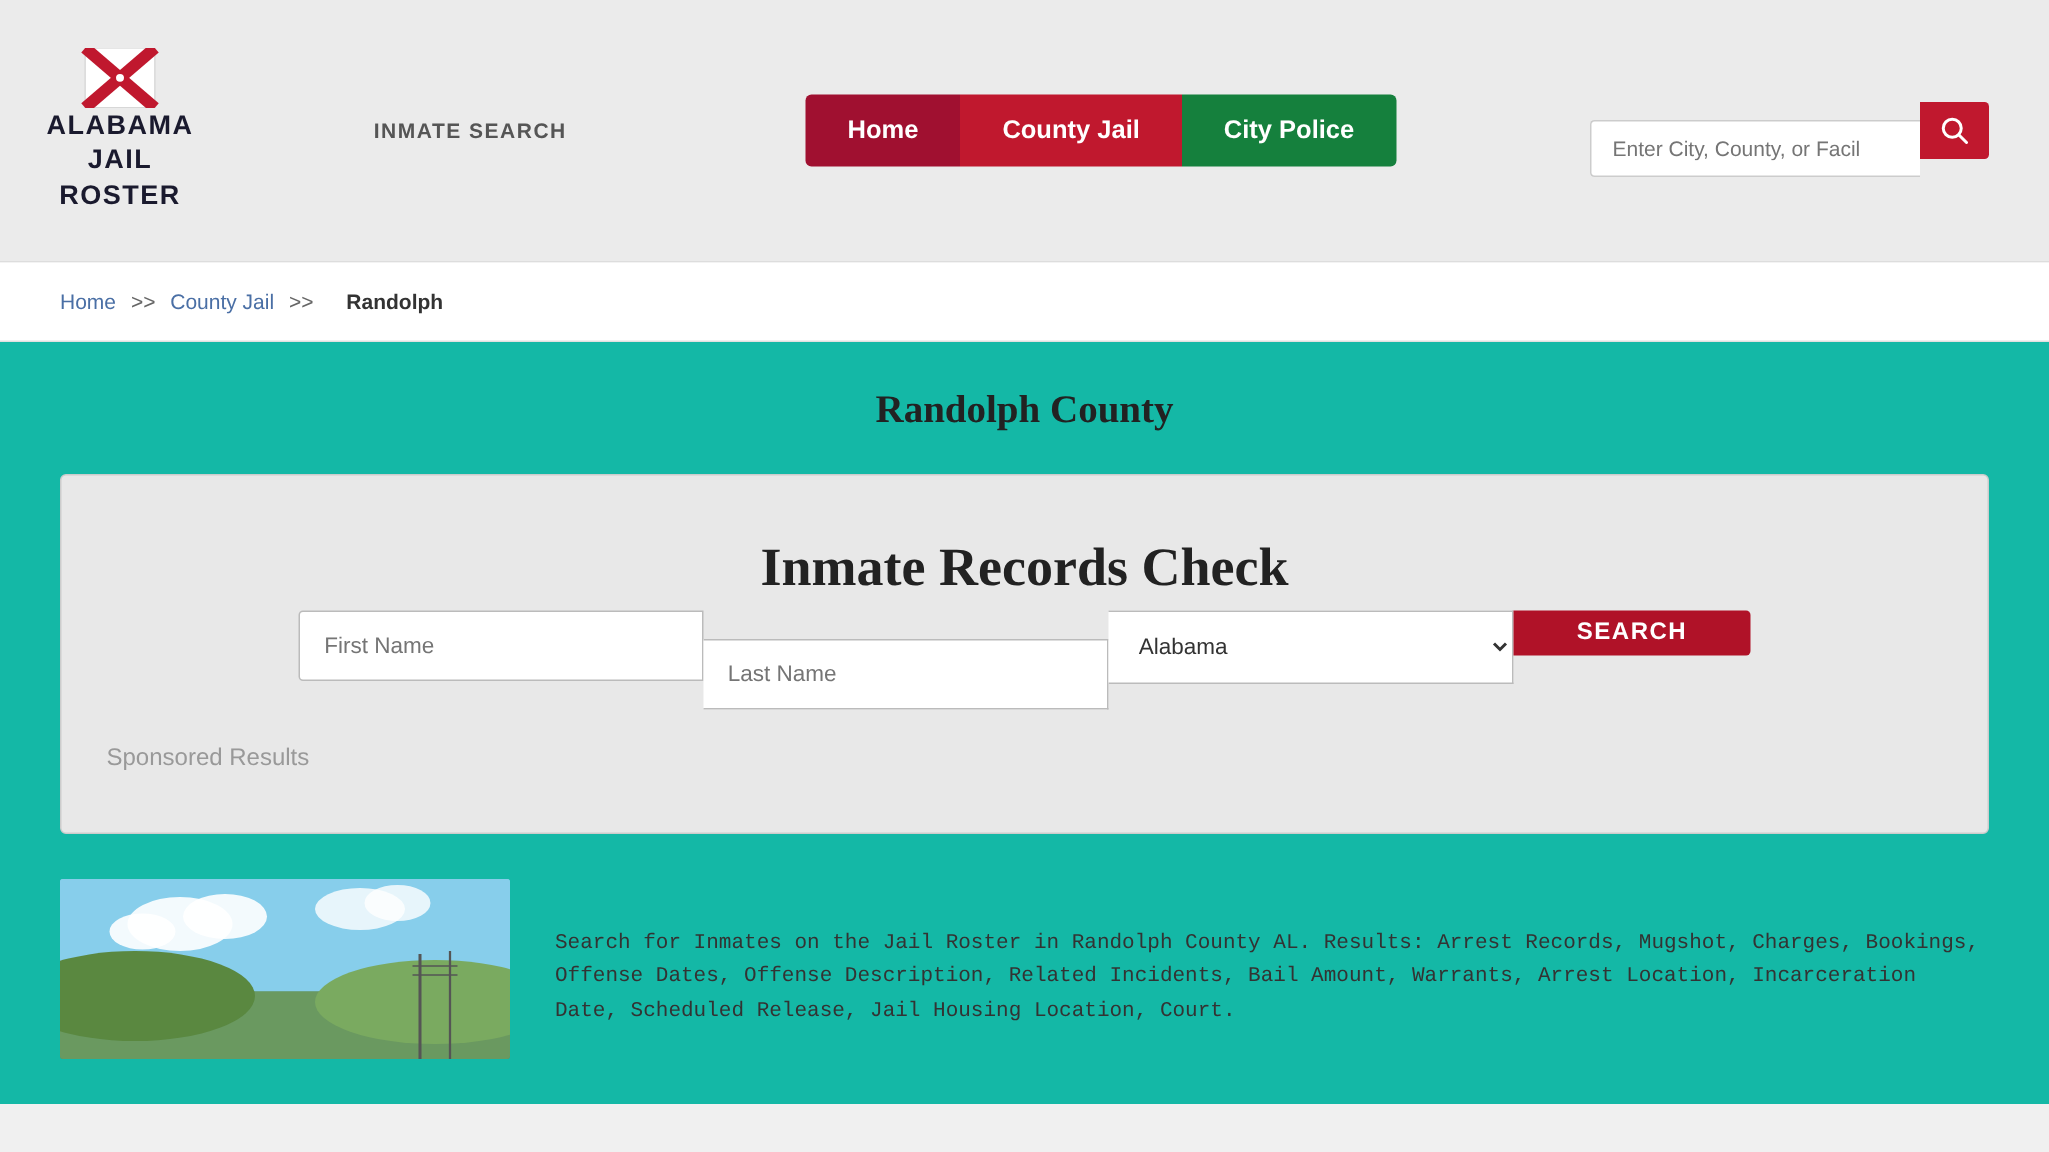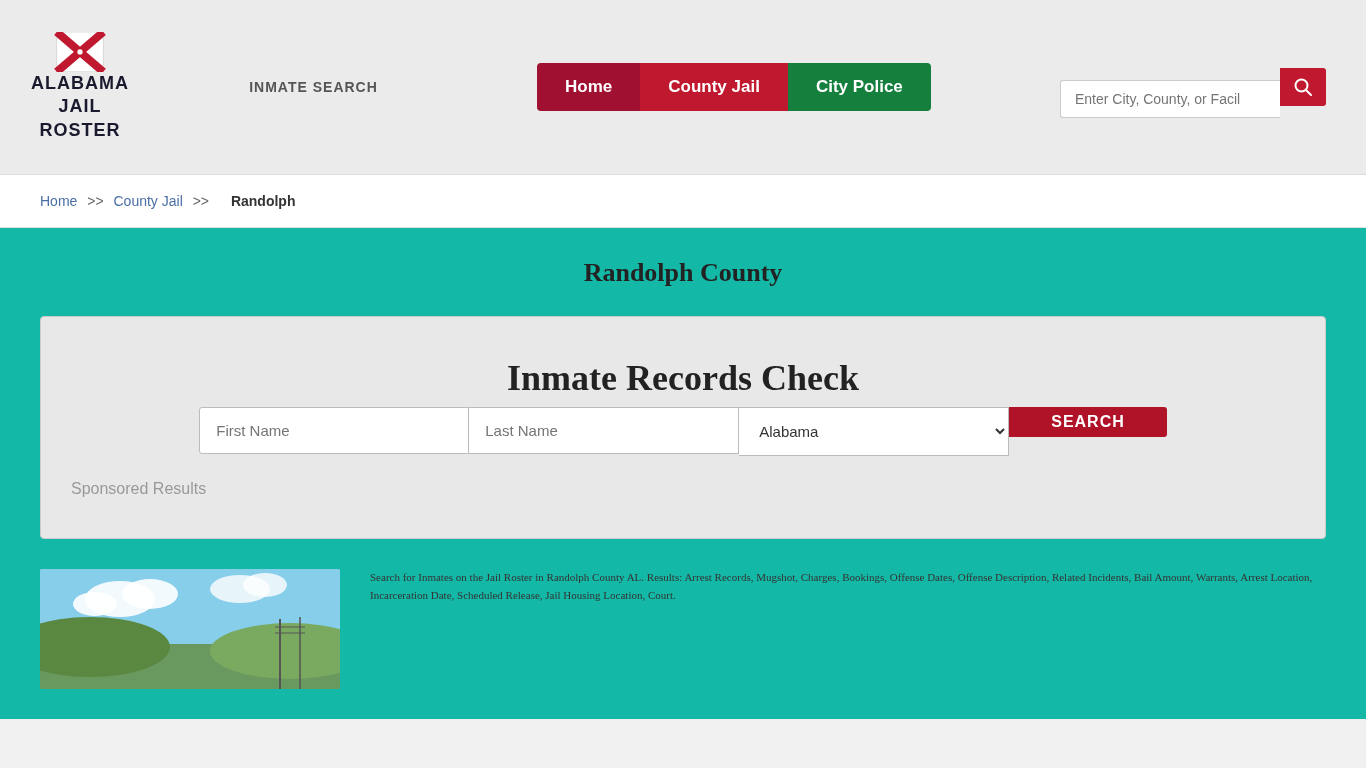--- a/index.html
+++ b/index.html
@@ -177,20 +177,21 @@
       color: #999;
       background: white;
     }
     .input-firstname {
       border-radius: 3px 0 0 3px;
       width: 270px;
     }
     .input-lastname {
       border-left: none;
       width: 270px;
+      margin-top: 19px;
     }
     .input-state {
       border-left: none;
       width: 270px;
       color: #333;
       cursor: pointer;
       appearance: auto;
     }
     .search-submit-btn {
       background: #b01228;
@@ -220,24 +221,25 @@
     .bottom-image {
       width: 300px;
       height: 120px;
       flex-shrink: 0;
       background: linear-gradient(180deg, #87ceeb 0%, #87ceeb 60%, #5a8a5a 60%, #5a8a5a 100%);
       border-radius: 2px;
       overflow: hidden;
       position: relative;
     }
     .bottom-description {
-      font-size: 11px;
+      font-size: 14px;
       color: #333;
-      font-family: Liberation Serif, serif;
+      font-family: Liberation Mono, monospace;
       line-height: 1.6;
+      margin-top: 32px;
     }
 
     
     .flag-svg { width: 70px; height: 60px; }
   </style>
 </head>
 <body>
 
 <header class="header">
   <div class="logo-area">

